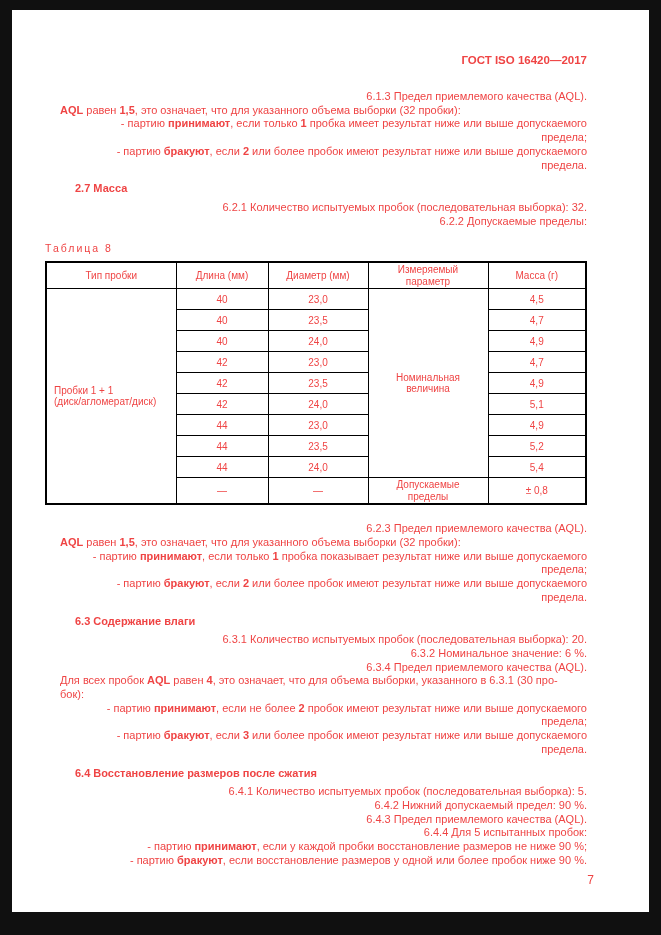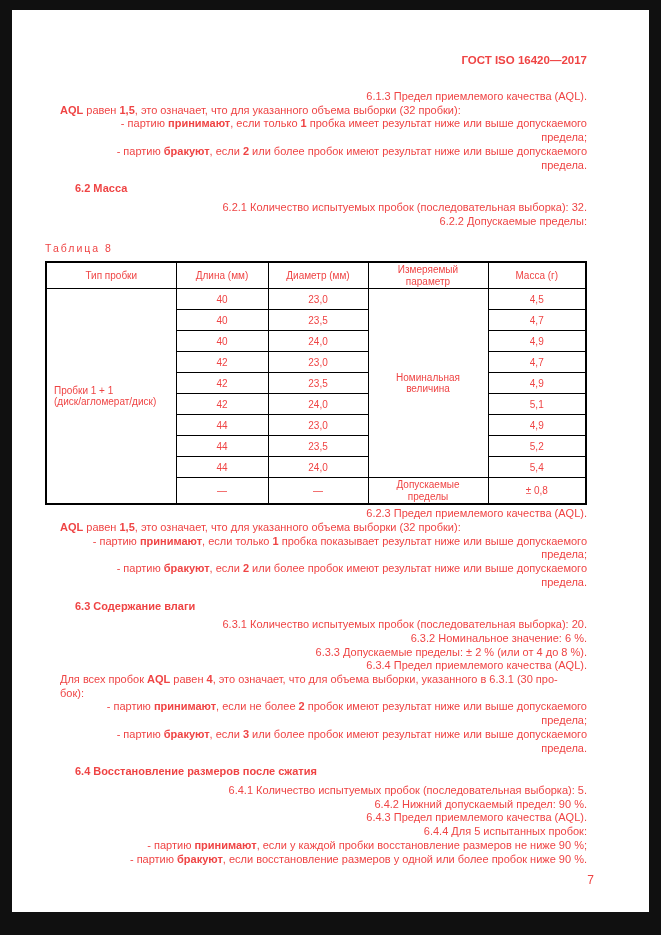--- a/index.html
+++ b/index.html
@@ -33,21 +33,21 @@
     text-align: left;
   }
   .ind { text-indent: 15px; text-align: right; }
   .h {
     margin: 10px 0 5px 0;
     font-size: 11px;
     line-height: 13.7px;
     font-weight: bold;
     text-indent: 15px;
   }
-  .mt { margin-top: 2px; }
+  .mt { margin-top: 17px; }
   .caption {
     margin: 14px 0 6px -15px;
     font-size: 10.5px;
     line-height: 13px;
     letter-spacing: 2px;
   }
   table.t8 {
     border-collapse: collapse;
     table-layout: fixed;
     width: 540px;
@@ -85,21 +85,21 @@
       <p class="doc-header">ГОСТ ISO 16420—2017</p>
 
       <section>
         <p class="p ind">6.1.3 Предел приемлемого качества (AQL).</p>
         <p class="p"><b>AQL</b><span> равен </span><b>1,5</b><span>, это означает, что для указанного объема выборки (32 пробки):</span></p>
         <p class="p ind"><span>- партию </span><b>принимают</b><span>, если только </span><b>1</b><span> пробка имеет результат ниже или выше допускаемого предела;</span></p>
         <p class="p ind"><span>- партию </span><b>бракуют</b><span>, если </span><b>2</b><span> или более пробок имеют результат ниже или выше допускаемого предела.</span></p>
       </section>
 
       <section>
-        <p class="h">6.2 Масса</p>
+        <p class="h">2.7 Масса</p>
         <p class="p ind">6.2.1 Количество испытуемых пробок (последовательная выборка): 32.</p>
         <p class="p ind">6.2.2 Допускаемые пределы:</p>
       </section>
 
       <p class="caption">Таблица 8</p>
 
       <table class="t8">
         <colgroup>
           <col style="width:130px">
             <col style="width:92px">
@@ -180,21 +180,20 @@
         <p class="p ind mt">6.2.3 Предел приемлемого качества (AQL).</p>
         <p class="p"><b>AQL</b><span> равен </span><b>1,5</b><span>, это означает, что для указанного объема выборки (32 пробки):</span></p>
         <p class="p ind"><span>- партию </span><b>принимают</b><span>, если только </span><b>1</b><span> пробка показывает результат ниже или выше допускаемого</span><br><span>предела;</span></p>
         <p class="p ind"><span>- партию </span><b>бракуют</b><span>, если </span><b>2</b><span> или более пробок имеют результат ниже или выше допускаемого</span><br><span>предела.</span></p>
       </section>
 
       <section>
         <p class="h">6.3 Содержание влаги</p>
         <p class="p ind">6.3.1 Количество испытуемых пробок (последовательная выборка): 20.</p>
         <p class="p ind">6.3.2 Номинальное значение: 6 %.</p>
-        <p class="p ind">6.3.3 Допускаемые пределы: ± 2 % (или от 4 до 8 %).</p>
         <p class="p ind">6.3.4 Предел приемлемого качества (AQL).</p>
         <p class="p"><span>Для всех пробок </span><b>AQL</b><span> равен </span><b>4</b><span>, это означает, что для объема выборки, указанного в 6.3.1 (30 про-</span><br><span>бок):</span></p>
         <p class="p ind"><span>- партию </span><b>принимают</b><span>, если не более </span><b>2</b><span> пробок имеют результат ниже или выше допускаемого</span><br><span>предела;</span></p>
         <p class="p ind"><span>- партию </span><b>бракуют</b><span>, если </span><b>3</b><span> или более пробок имеют результат ниже или выше допускаемого</span><br><span>предела.</span></p>
       </section>
 
       <section>
         <p class="h">6.4 Восстановление размеров после сжатия</p>
         <p class="p ind">6.4.1 Количество испытуемых пробок (последовательная выборка): 5.</p>
         <p class="p ind">6.4.2 Нижний допускаемый предел: 90 %.</p>

